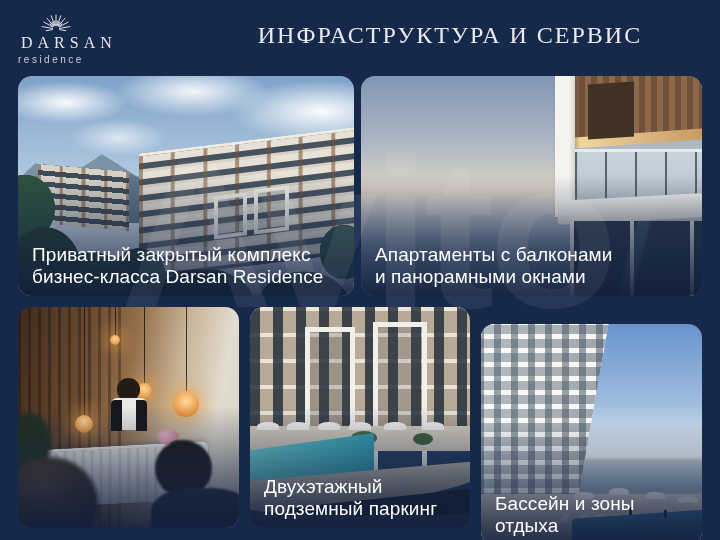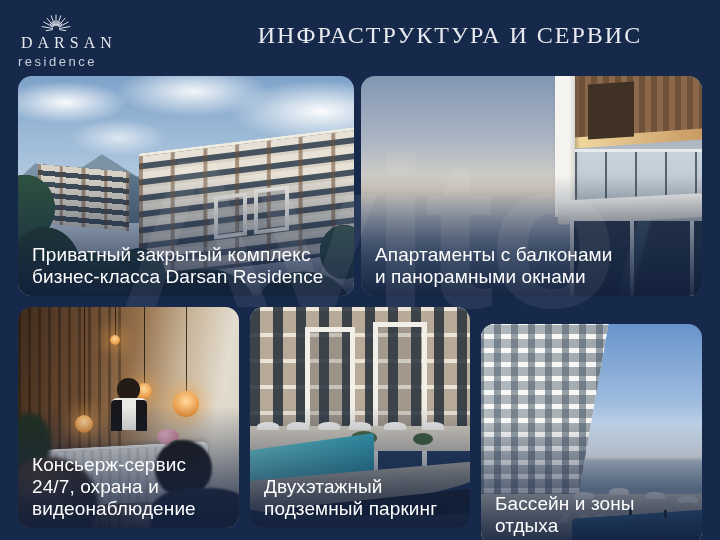--- a/index.html
+++ b/index.html
@@ -5,21 +5,21 @@
   html,body{margin:0;padding:0;background:#0e1c36;}
   #slide{
     position:relative;width:720px;height:540px;overflow:hidden;
     background:#17294b;
     font-family:"Liberation Sans",sans-serif;
   }
   
   #logo{position:absolute;left:16px;top:5px;width:80px;text-align:left;color:#e3e7ee;}
   #logo .rays{display:block;margin:0 auto;}
   #logo .brand{font-family:"Liberation Serif",serif;font-size:16px;letter-spacing:5px;margin-top:1px;padding-left:5px;}
-  #logo .sub{font-size:13px;letter-spacing:2.5px;color:#c9d0dc;margin-top:2px;padding-left:2px;}
+  #logo .sub{font-size:10px;letter-spacing:2.5px;color:#c9d0dc;margin-top:2px;padding-left:2px;}
   #title{
     position:absolute;left:180px;top:22px;width:540px;text-align:center;
     font-family:"Liberation Serif",serif;font-size:24px;letter-spacing:2px;
     color:#e8eaef;font-weight:400;
   }
   
   #watermark{
     position:absolute;left:120px;top:128px;z-index:30;pointer-events:none;
     font-size:212px;font-weight:700;letter-spacing:-6px;line-height:1;
     color:rgba(255,255,255,0.065);
@@ -244,23 +244,20 @@
       <div class="c3-vest-r"></div>
       <div class="c3-counter"></div>
       <div class="c3-flowers"></div>
       <div class="c3-leaves"></div>
       <div class="c3-plant"></div>
       <div class="c3-head-l"></div>
       <div class="c3-man-r-head"></div>
       <div class="c3-man-r-body"></div>
     </div>
     <div class="fade"></div>
-    <div class="caption">Консьерж-сервис
-24/7, охрана и
-видеонаблюдение</div>
   </div>
 
   <div class="card" id="card4">
     <div class="art">
       <div class="c4-facade"></div>
       <div class="c4-pf1"></div>
       <div class="c4-pf2"></div>
       <div class="c4-deckband"></div>
       <div class="c4-um um1"></div>
       <div class="c4-um um2"></div>

